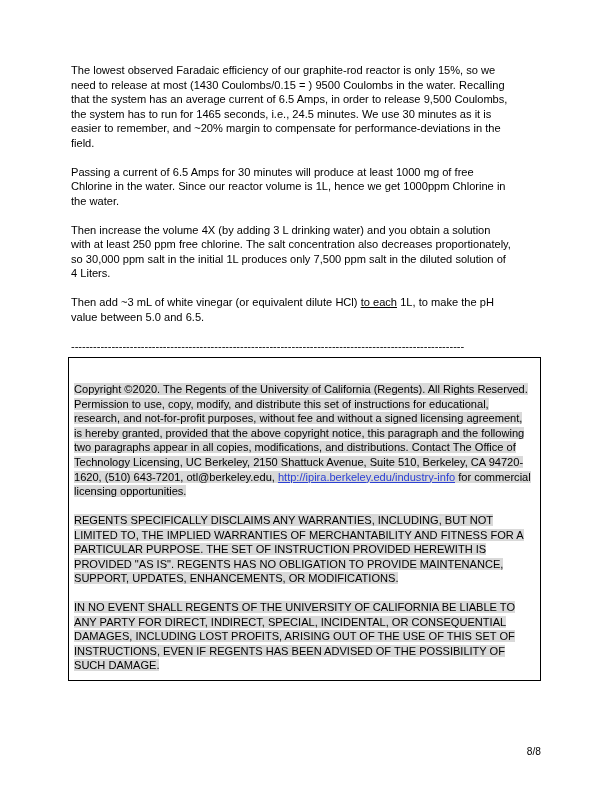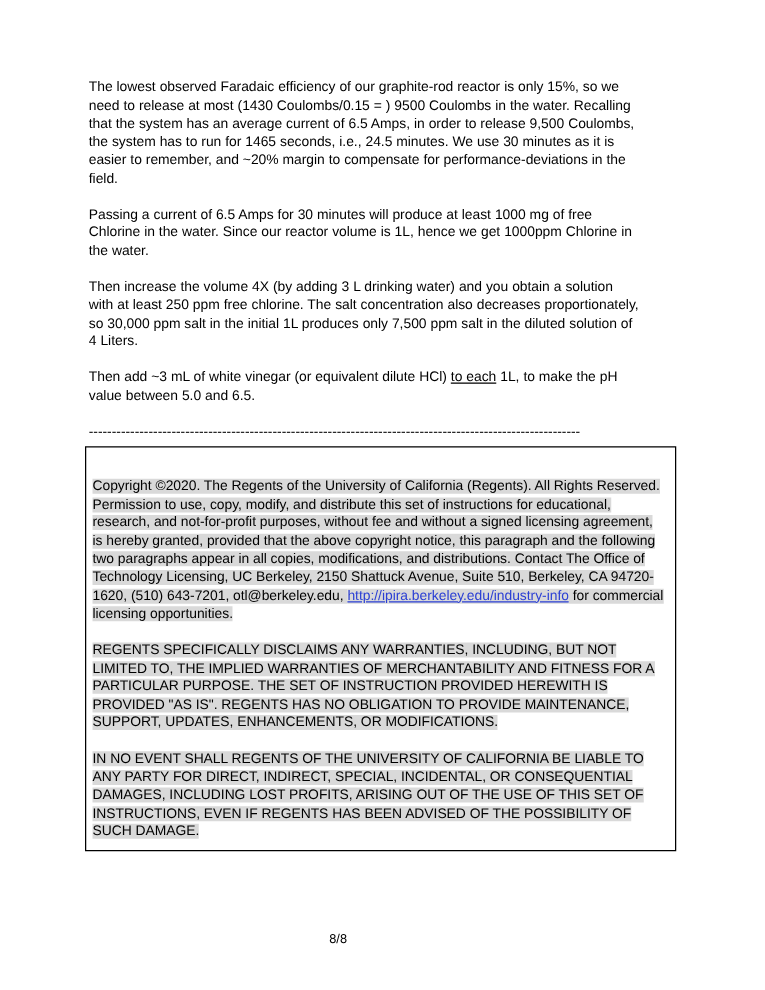--- a/index.html
+++ b/index.html
@@ -94,21 +94,21 @@
     color: #2b3fd4;
     text-decoration: underline;
   }
 
   
   .page-number {
     position: absolute;
     left: 0;
     top: 745px;
     width: 541px;
-    text-align: center;
+    text-align: right;
     font-size: 10.2px;
     line-height: 13px;
     color: #000000;
   }
 </style>
 </head>
 <body>
 
 <div class="page">
 

